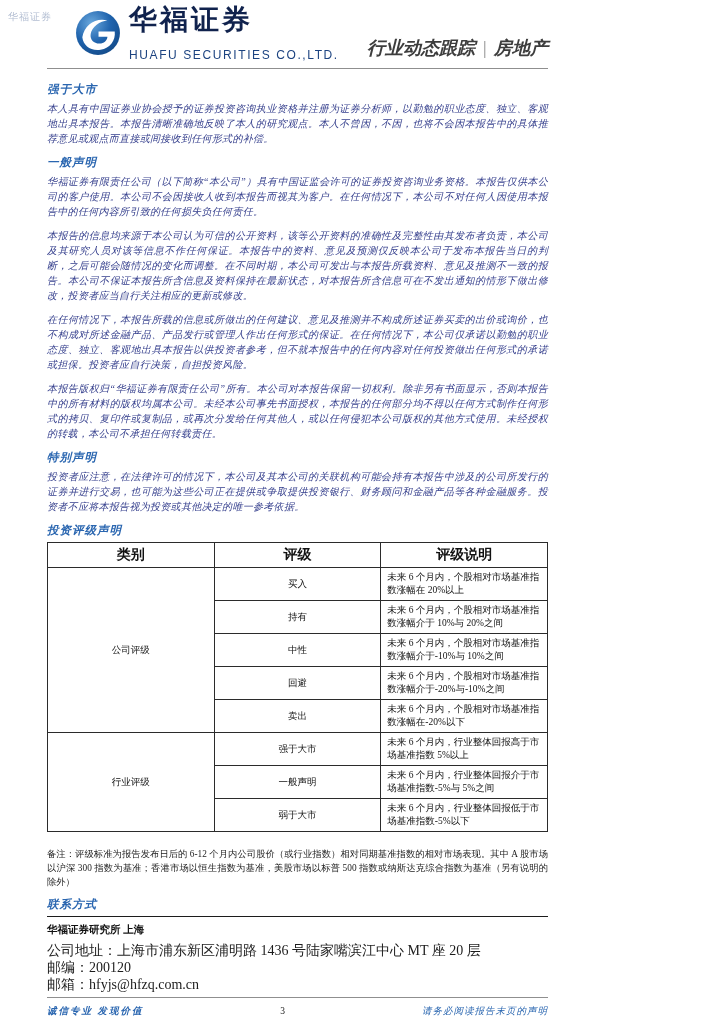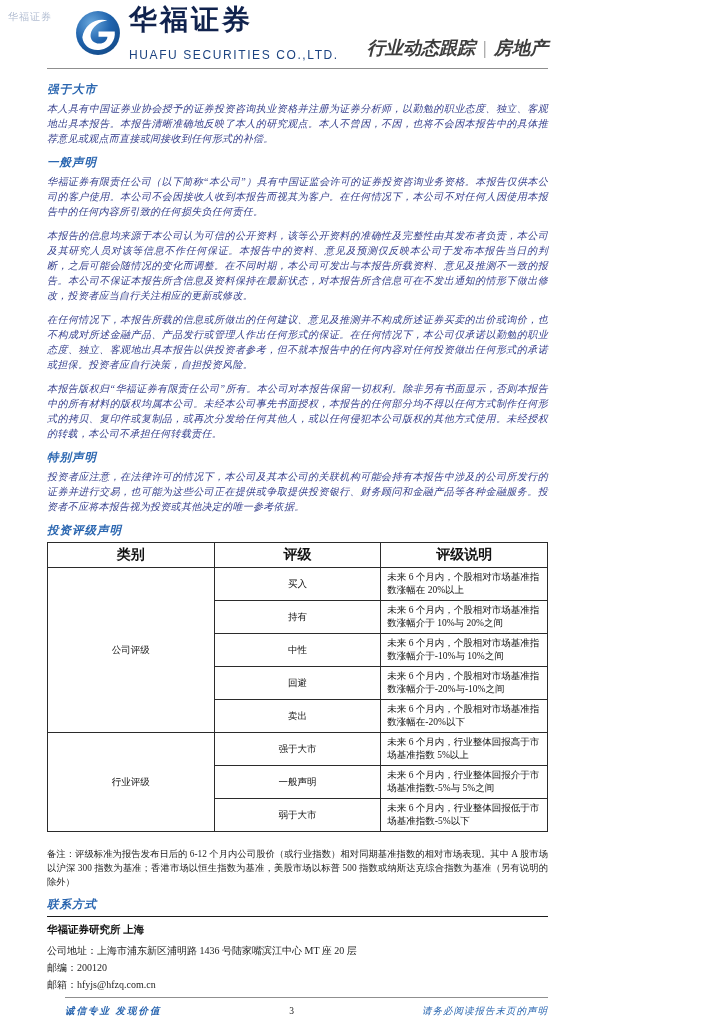--- a/index.html
+++ b/index.html
@@ -116,28 +116,28 @@
     border-top: 1.5px solid #1c1c1c;
     margin: 2px 0 6px 0;
   }
   .contact-office {
     font-size: 10.5px;
     font-weight: bold;
     color: #111;
     margin-bottom: 5px;
   }
   .contact-line {
-    font-size: 10px;
+    font-size: 14px;
     color: #1c1c1c;
     line-height: 17px;
   }
   
   .footer {
     position: absolute;
-    left: 65px; right: 48px; bottom: 6px;
+    left: 47px; right: 48px; bottom: 6px;
     border-top: 1px solid #8f8f8f;
     padding-top: 7px;
     display: flex;
     align-items: baseline;
     justify-content: space-between;
     font-size: 9.5px;
   }
   .footer .f-left {
     color: #2a66b0;
     font-weight: bold;

